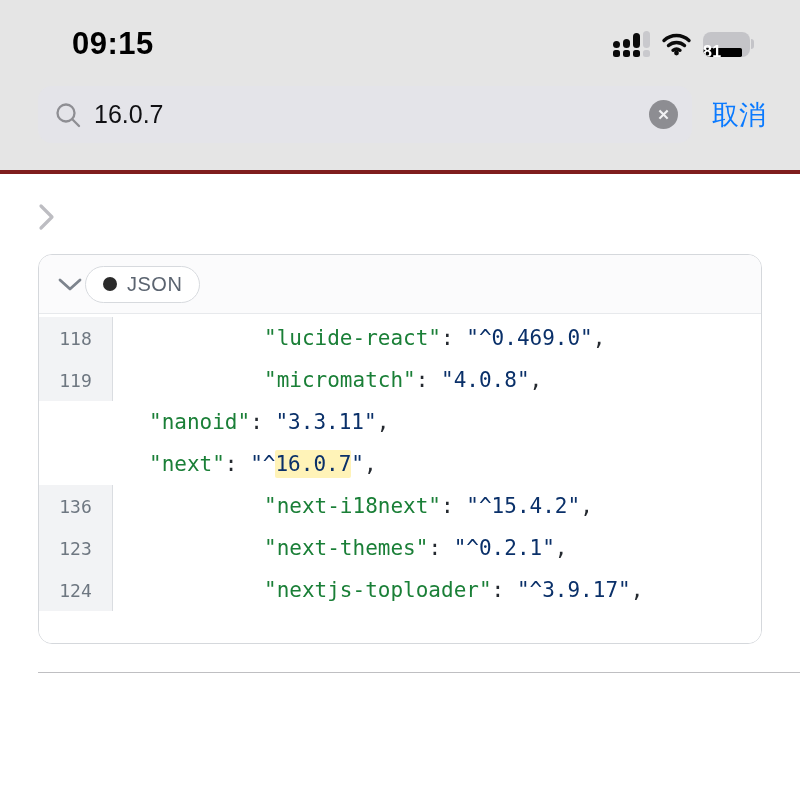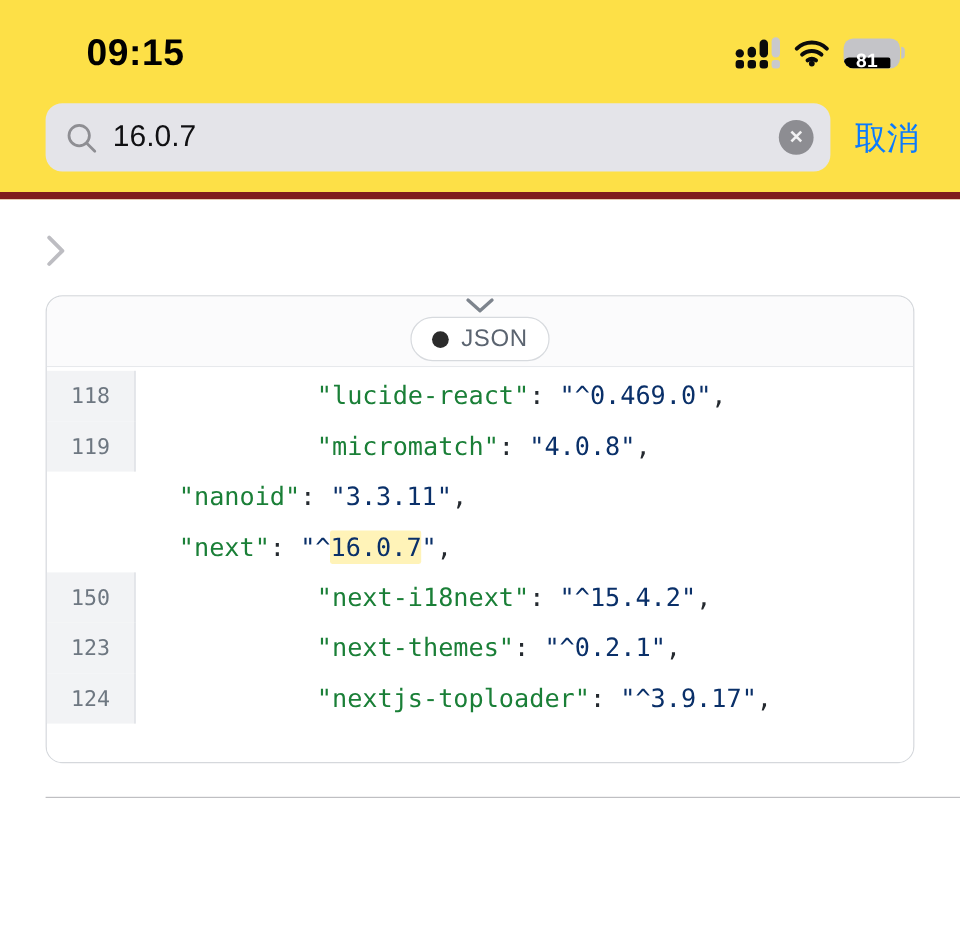--- a/index.html
+++ b/index.html
@@ -13,23 +13,23 @@
   *{margin:0;padding:0;box-sizing:border-box;}
   html,body{width:800px;height:792px;overflow:hidden;}
   body{
     background:#ffffff;
     font-family:"Liberation Sans", sans-serif;
     color:#1c1c1e;
     position:relative;
   }
   
   .top-header{
-    background:#fde047;
-    border-bottom:6px solid #7f1d1d;
-    padding-bottom:17px;
+    background:#e5e5e5;
+    border-bottom:4px solid #7f1d1d;
+    padding-bottom:27px;
   }
   .status-row{
     height:78px;
     display:flex;
     align-items:center;
     justify-content:space-between;
     padding:10px 46px 0 72px;
   }
   .time{
     font-size:31px;
@@ -54,21 +54,21 @@
   .sig-col:nth-child(4) .sig-dot{background:#c9c9cd;}
   
   .battery{display:flex;align-items:center;}
   .battery-body{
     width:47px;height:25px;border-radius:8px;background:#c4c4c8;
     position:relative;overflow:hidden;
   }
   .battery-fill{
     position:absolute;left:0;top:16px;bottom:0;width:83%;
     background:#000;border-radius:8px 3px 3px 8px;
-    display:flex;align-items:center;justify-content:center;
+    display:flex;align-items:center;justify-content:flex-start;
   }
   .battery-label{color:#fff;font-size:16px;font-weight:700;letter-spacing:.3px;}
   .battery-nub{width:3px;height:10px;background:#c4c4c8;border-radius:0 3px 3px 0;margin-left:1px;}
   
   .search-row{
     display:flex;align-items:center;
     padding:8px 34px 0 38px;
     gap:20px;
   }
   .search-field{
@@ -94,21 +94,21 @@
   
   .code-card{
     margin:0 38px;
     border:1px solid #d5d8dc;
     border-radius:14px;
     overflow:hidden;
     background:#fff;
   }
   .card-header{
     height:59px;background:#fbfbfc;border-bottom:1px solid #e7e9ec;
-    display:flex;align-items:center;gap:2px;padding:0 18px;flex-direction:column;
+    display:flex;align-items:center;gap:2px;padding:0 18px;
   }
   .lang-badge{
     display:inline-flex;align-items:center;gap:10px;
     height:37px;padding:0 17px;border:1px solid #d7dade;border-radius:19px;
     background:#fff;
   }
   .lang-dot{width:14px;height:14px;border-radius:50%;background:#2b2b2b;}
   .lang-name{font-size:20px;color:#5b6470;letter-spacing:.5px;}
   .code-lines{padding-top:3px;}
   .code-row{
@@ -236,21 +236,21 @@
 
   <div class="code-row">
     <span class="code-text"><span class="tok-key">"nanoid"</span><span class="tok-punct">: </span><span class="tok-str">"3.3.11</span><span class="tok-str">"</span><span class="tok-punct">,</span></span>
   </div>
 
   <div class="code-row">
     <span class="code-text"><span class="tok-key">"next"</span><span class="tok-punct">: </span><span class="tok-str">"^</span><span class="tok-str tok-match">16.0.7</span><span class="tok-str">"</span><span class="tok-punct">,</span></span>
   </div>
 
   <div class="code-row">
-    <span class="gutter">150</span>
+    <span class="gutter">136</span>
     <span class="code-text"><span class="tok-key">"next-i18next"</span><span class="tok-punct">: </span><span class="tok-str">"^15.4.2</span><span class="tok-str">"</span><span class="tok-punct">,</span></span>
   </div>
 
   <div class="code-row">
     <span class="gutter">123</span>
     <span class="code-text"><span class="tok-key">"next-themes"</span><span class="tok-punct">: </span><span class="tok-str">"^0.2.1</span><span class="tok-str">"</span><span class="tok-punct">,</span></span>
   </div>
 
   <div class="code-row">
     <span class="gutter">124</span>

